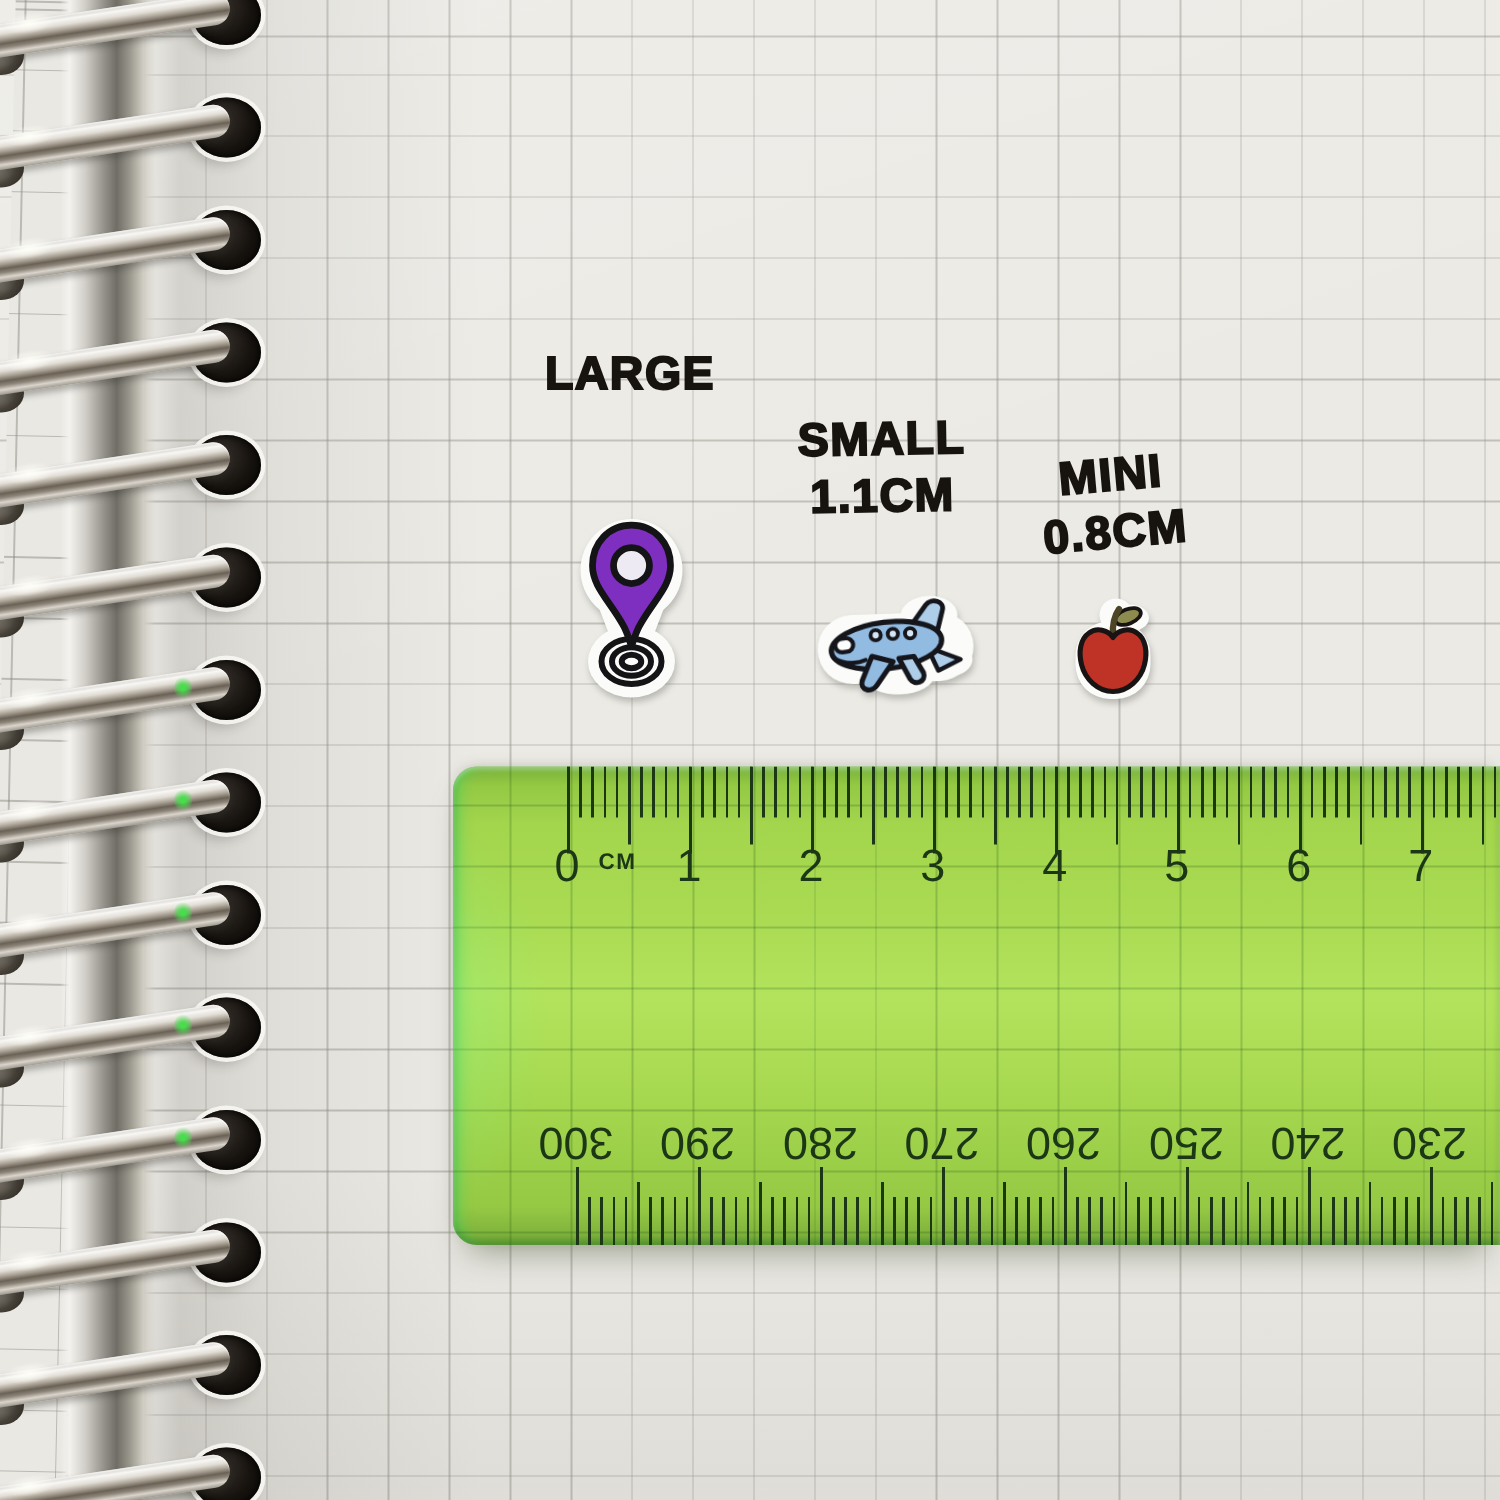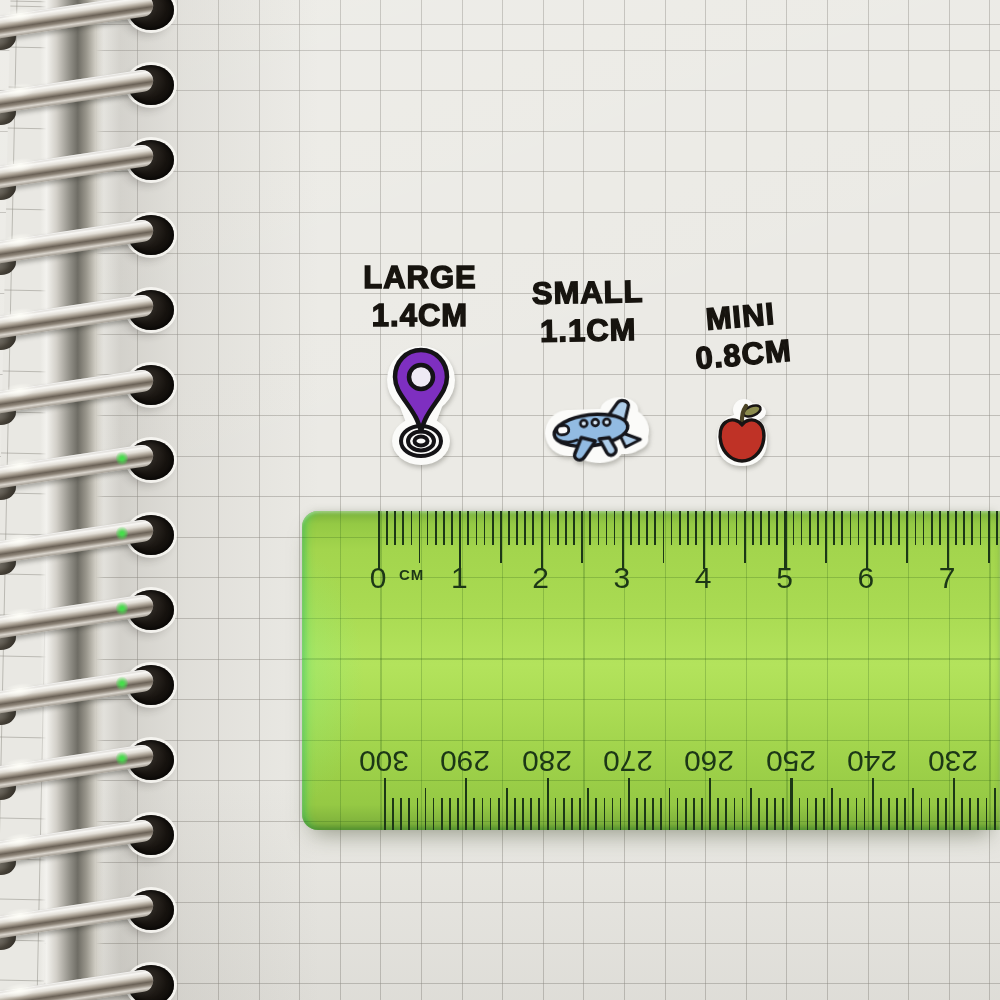--- a/index.html
+++ b/index.html
@@ -73,21 +73,21 @@
   .sticker svg{display:block;}
   .pin{left:385px;top:342px;width:72px;height:126px;}
   .plane{left:543px;top:395px;width:110px;height:70px;transform:rotate(-2deg);}
   .apple{left:714px;top:398px;width:56px;height:70px;}
   
   .size-label{
     position:absolute;width:160px;text-align:center;
     color:#17140f;font-weight:bold;font-size:31px;line-height:38px;letter-spacing:1px;
     -webkit-text-stroke:1.4px #17140f;
   }
-  .lab-large{left:340px;top:230px;margin-top:29px;}
+  .lab-large{left:340px;top:230px;}
   .lab-small{left:508px;top:274px;transform:rotate(-1deg);}
   .lab-mini{left:662px;top:298px;transform:rotate(-5deg);}
   
   .ruler{
     --mk:#1c3716;
     position:absolute;left:302px;top:511px;width:698px;height:319px;
     border-radius:16px 0 0 16px;overflow:hidden;
     background:linear-gradient(180deg,
       #7db13c 0%, #94c944 4%, #a3d54d 12%, #a9da52 30%, #b3e35c 48%,
       #abdc54 62%, #9fd24a 78%, #95c944 92%, #7fb23c 98%, #6fa334 100%);
@@ -282,21 +282,20 @@
         <ellipse cx="39" cy="14" rx="13" ry="9"></ellipse>
       </g>
       <ellipse cx="38" cy="13" rx="9" ry="4.8" transform="rotate(-22 38 13)" stroke-width="2.5" fill="#8c8c4e" stroke="#181413"></ellipse>
       <path d="M28 26 C27.5 19 28.5 13 32 8" fill="none" stroke-width="4.2" stroke-linecap="round" stroke="#4c4526"></path>
       <path d="M28 27 C25 22 17 20 12 24 C6 28 5 37 7 45 C9.5 55 18 63 28 63 C38 63 46.5 55 49 45 C51 37 50 28 44 24 C39 20 31 22 28 27 Z" stroke-width="3.4" stroke-linejoin="round" fill="#bf3226" stroke="#181413"></path>
     </svg>
   </div>
 
   <div class="size-label lab-large">
     <div class="lbl-line">LARGE</div>
-    <div class="lbl-line">1.4CM</div>
   </div>
   <div class="size-label lab-small">
     <div class="lbl-line">SMALL</div>
     <div class="lbl-line">1.1CM</div>
   </div>
   <div class="size-label lab-mini">
     <div class="lbl-line">MINI</div>
     <div class="lbl-line">0.8CM</div>
   </div>
 

